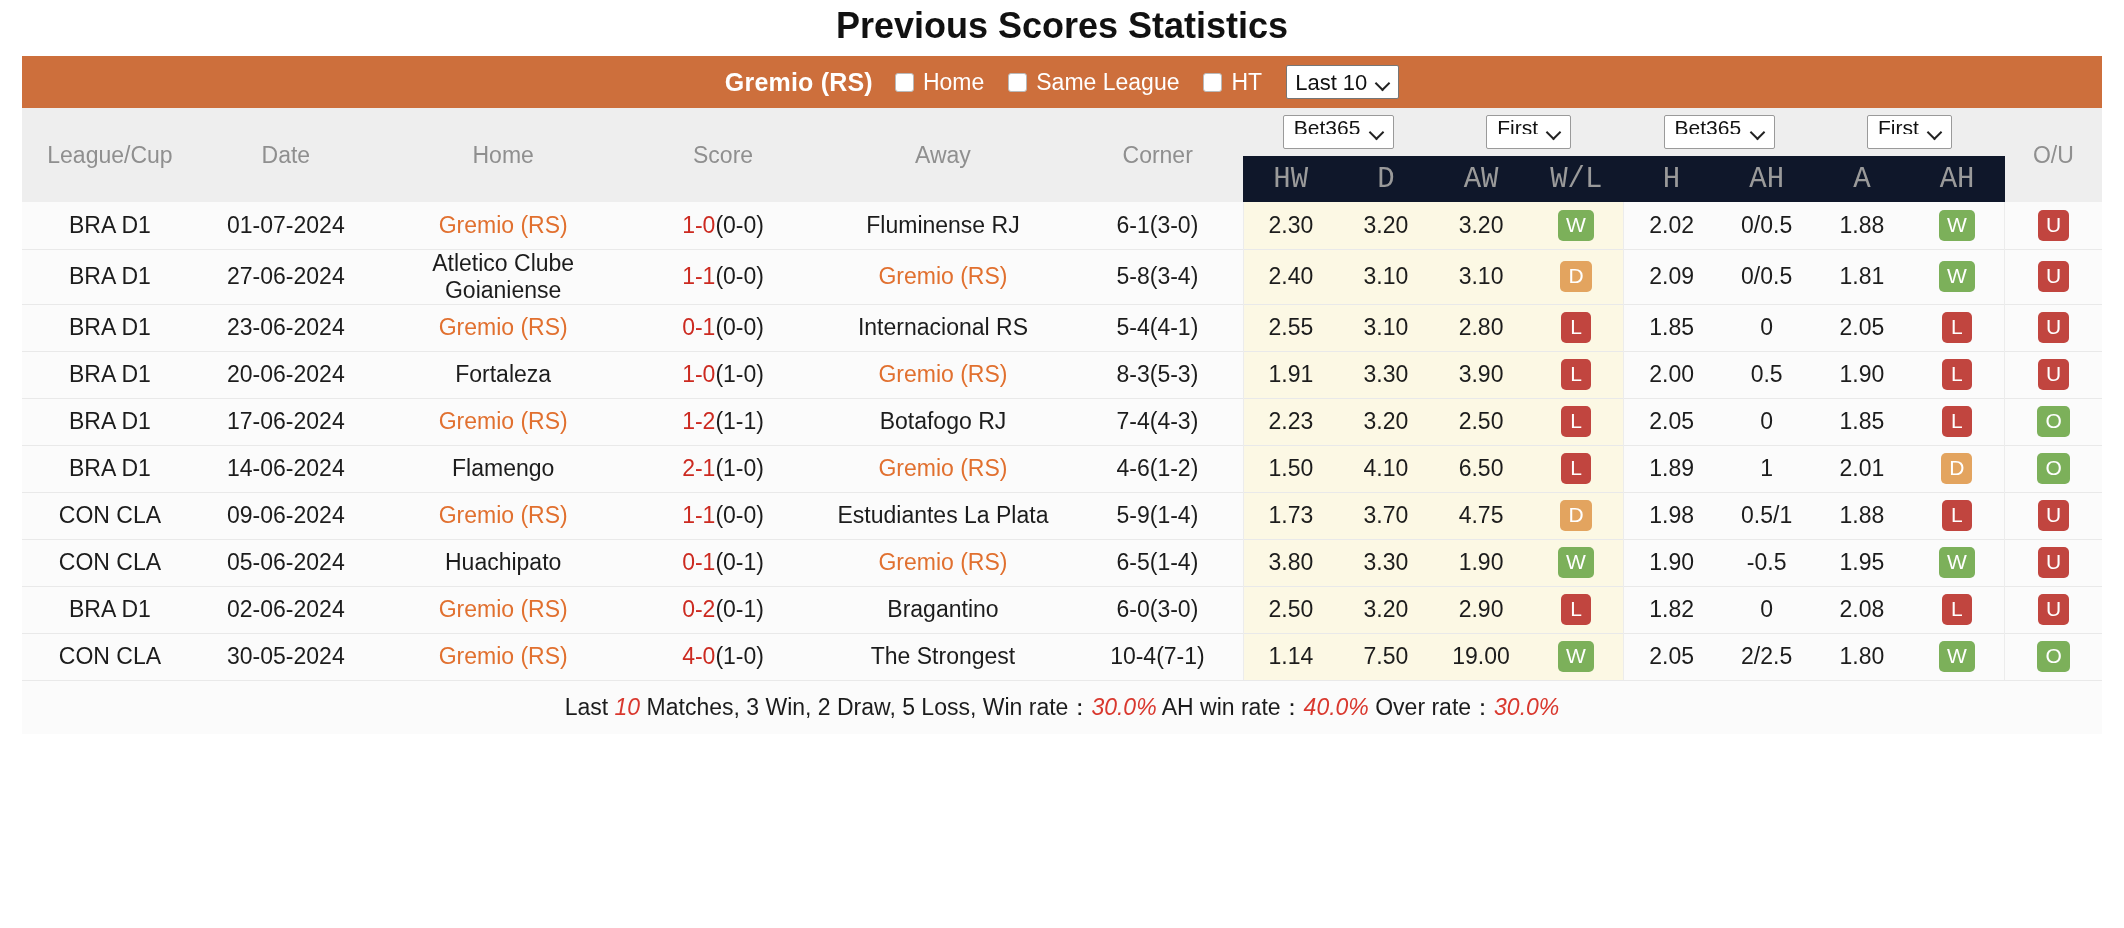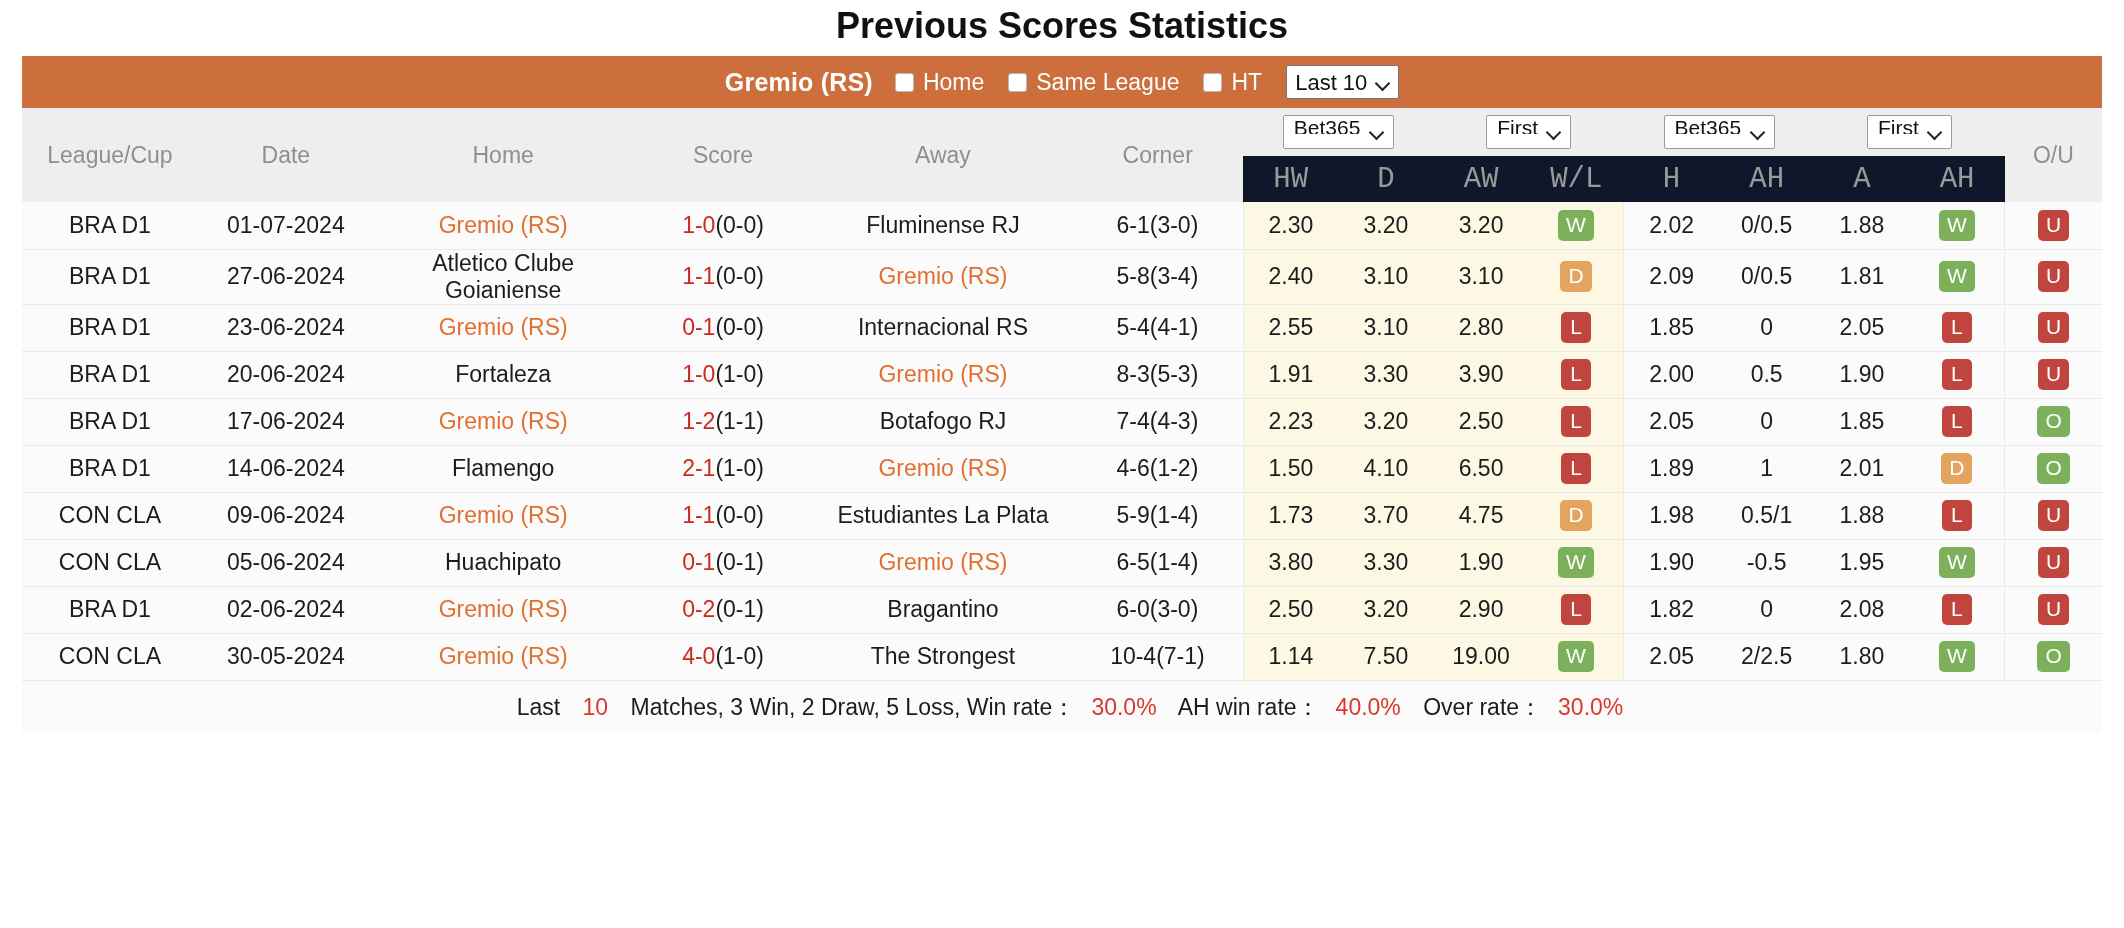--- a/index.html
+++ b/index.html
@@ -190,22 +190,22 @@
     margin: 0 22px;
     height: 54px;
     background: #fbfbfb;
     border-top: 1px solid #e9e9e9;
     display: flex;
     align-items: center;
     justify-content: center;
     font-size: 23px;
     color: #1c1c1c;
   }
-  .footer .red { color: #d9382e; }
-  .footer span { white-space: pre; margin-left: 16px; }
+  .footer .red { color: #d9382e; font-style: italic; }
+  .footer span { white-space: pre; }
 </style>
 </head>
 <body>
 
 <div id="app">
 
   <div class="page-title">Previous Scores Statistics</div>
 
   <div class="control-bar">
     <span class="team-name">Gremio (RS)</span>

